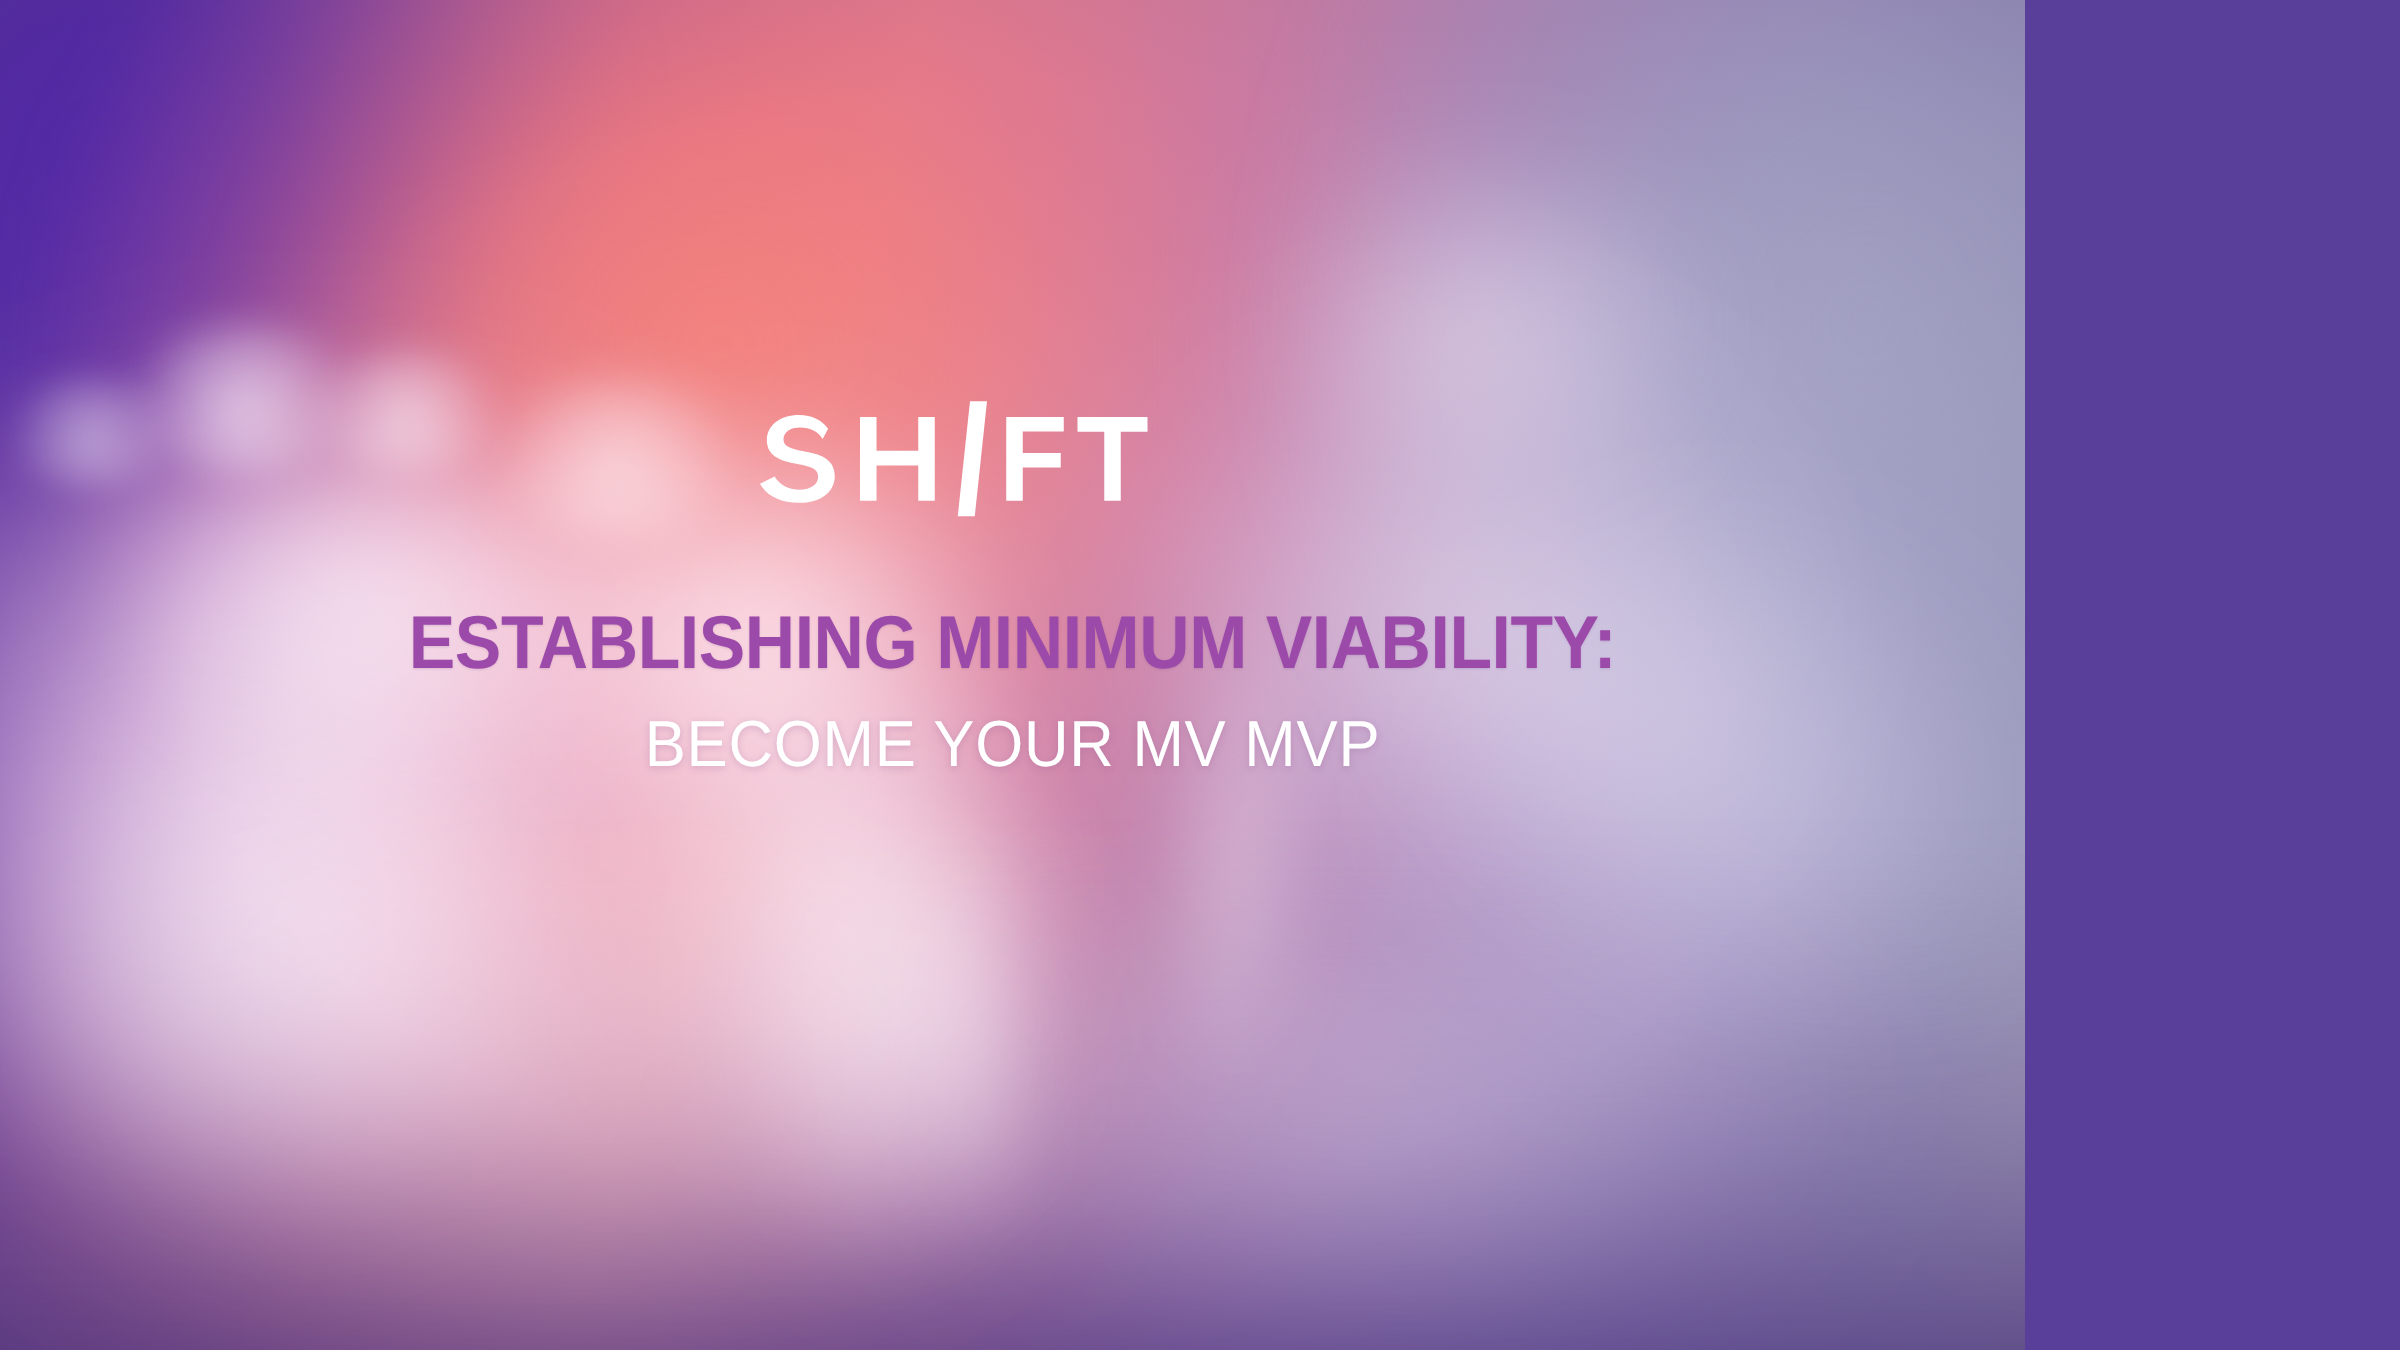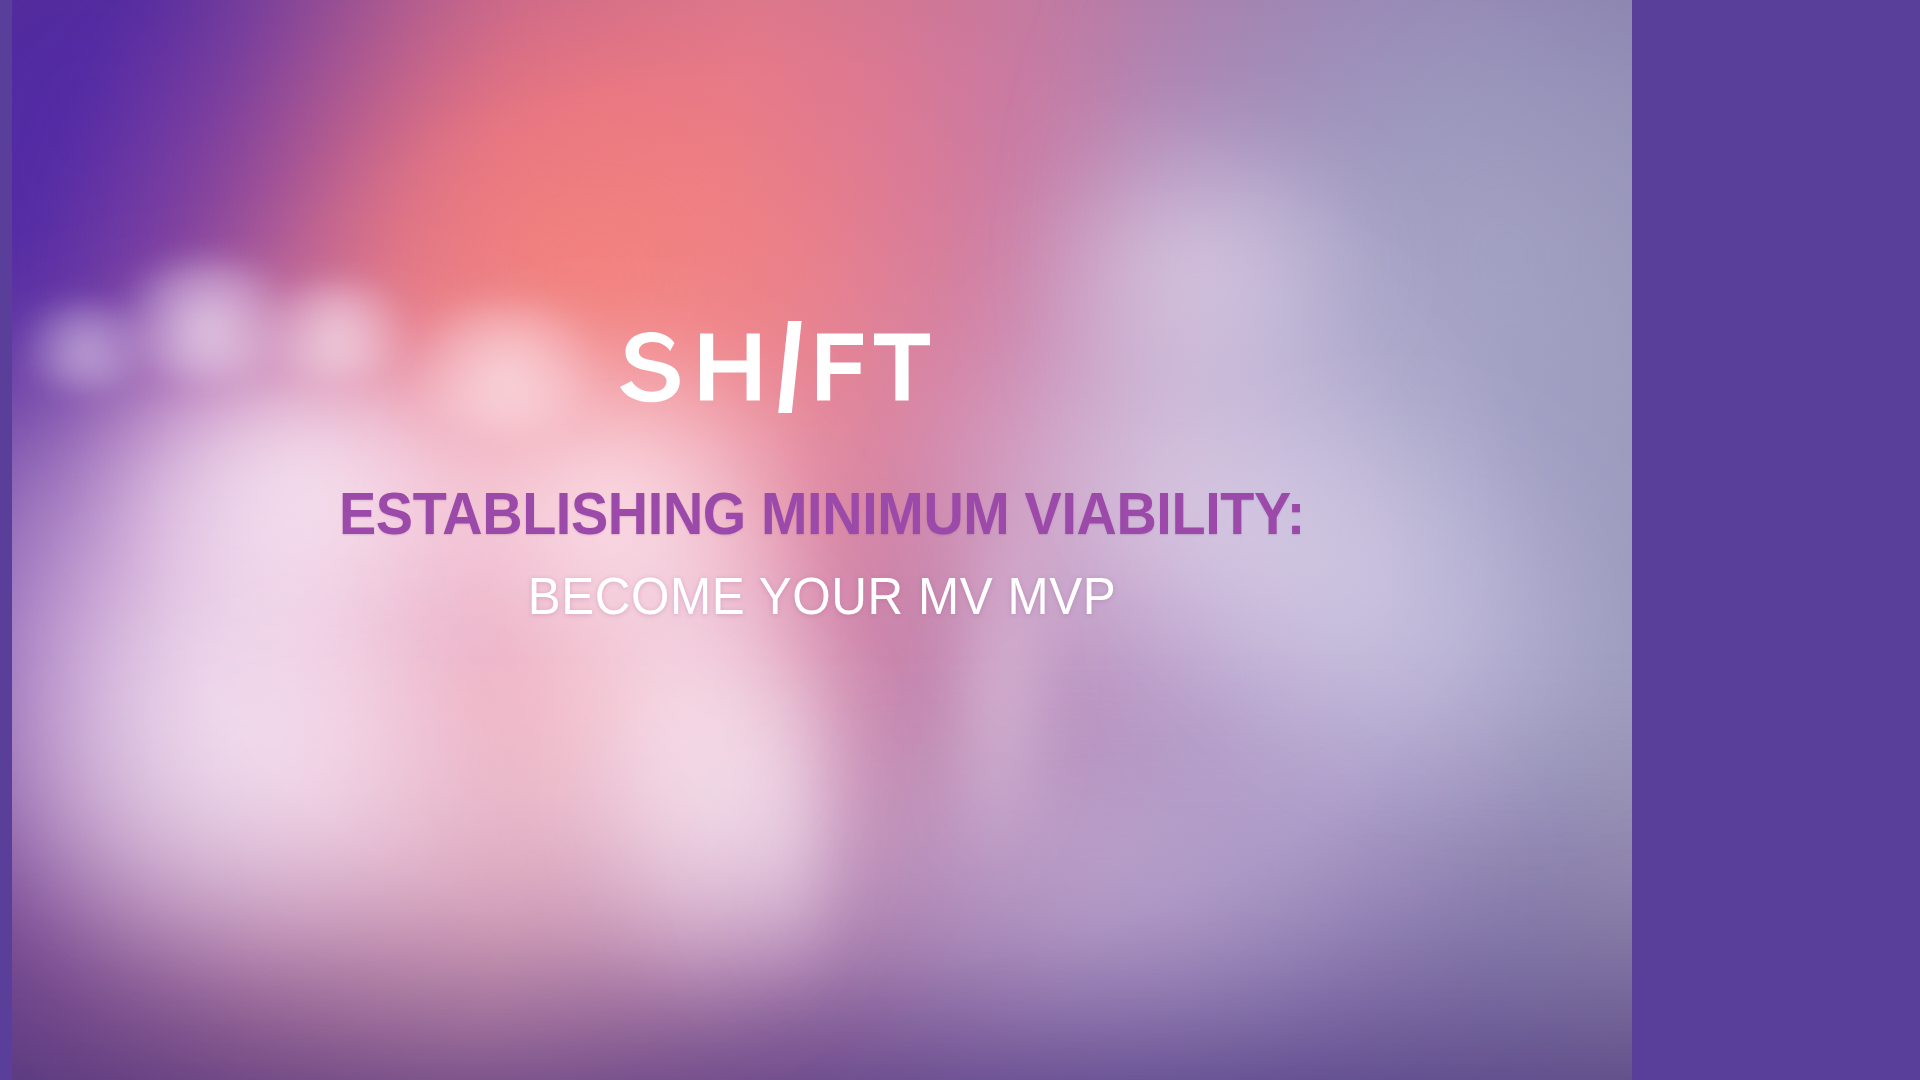--- a/index.html
+++ b/index.html
@@ -12,21 +12,20 @@
     background: #5a3f9a;
     font-family: "Liberation Sans", sans-serif;
   }
 
   #stage {
     position: relative;
     width: 1620px;
     height: 1080px;
     overflow: hidden;
     isolation: isolate;
-    margin-left: 12px;
   }
 
   
   .sky-base {
     position: absolute;
     inset: 0;
     background:
       linear-gradient(105deg,
         #5b35a6 0%,
         #6a3ba4 6%,

